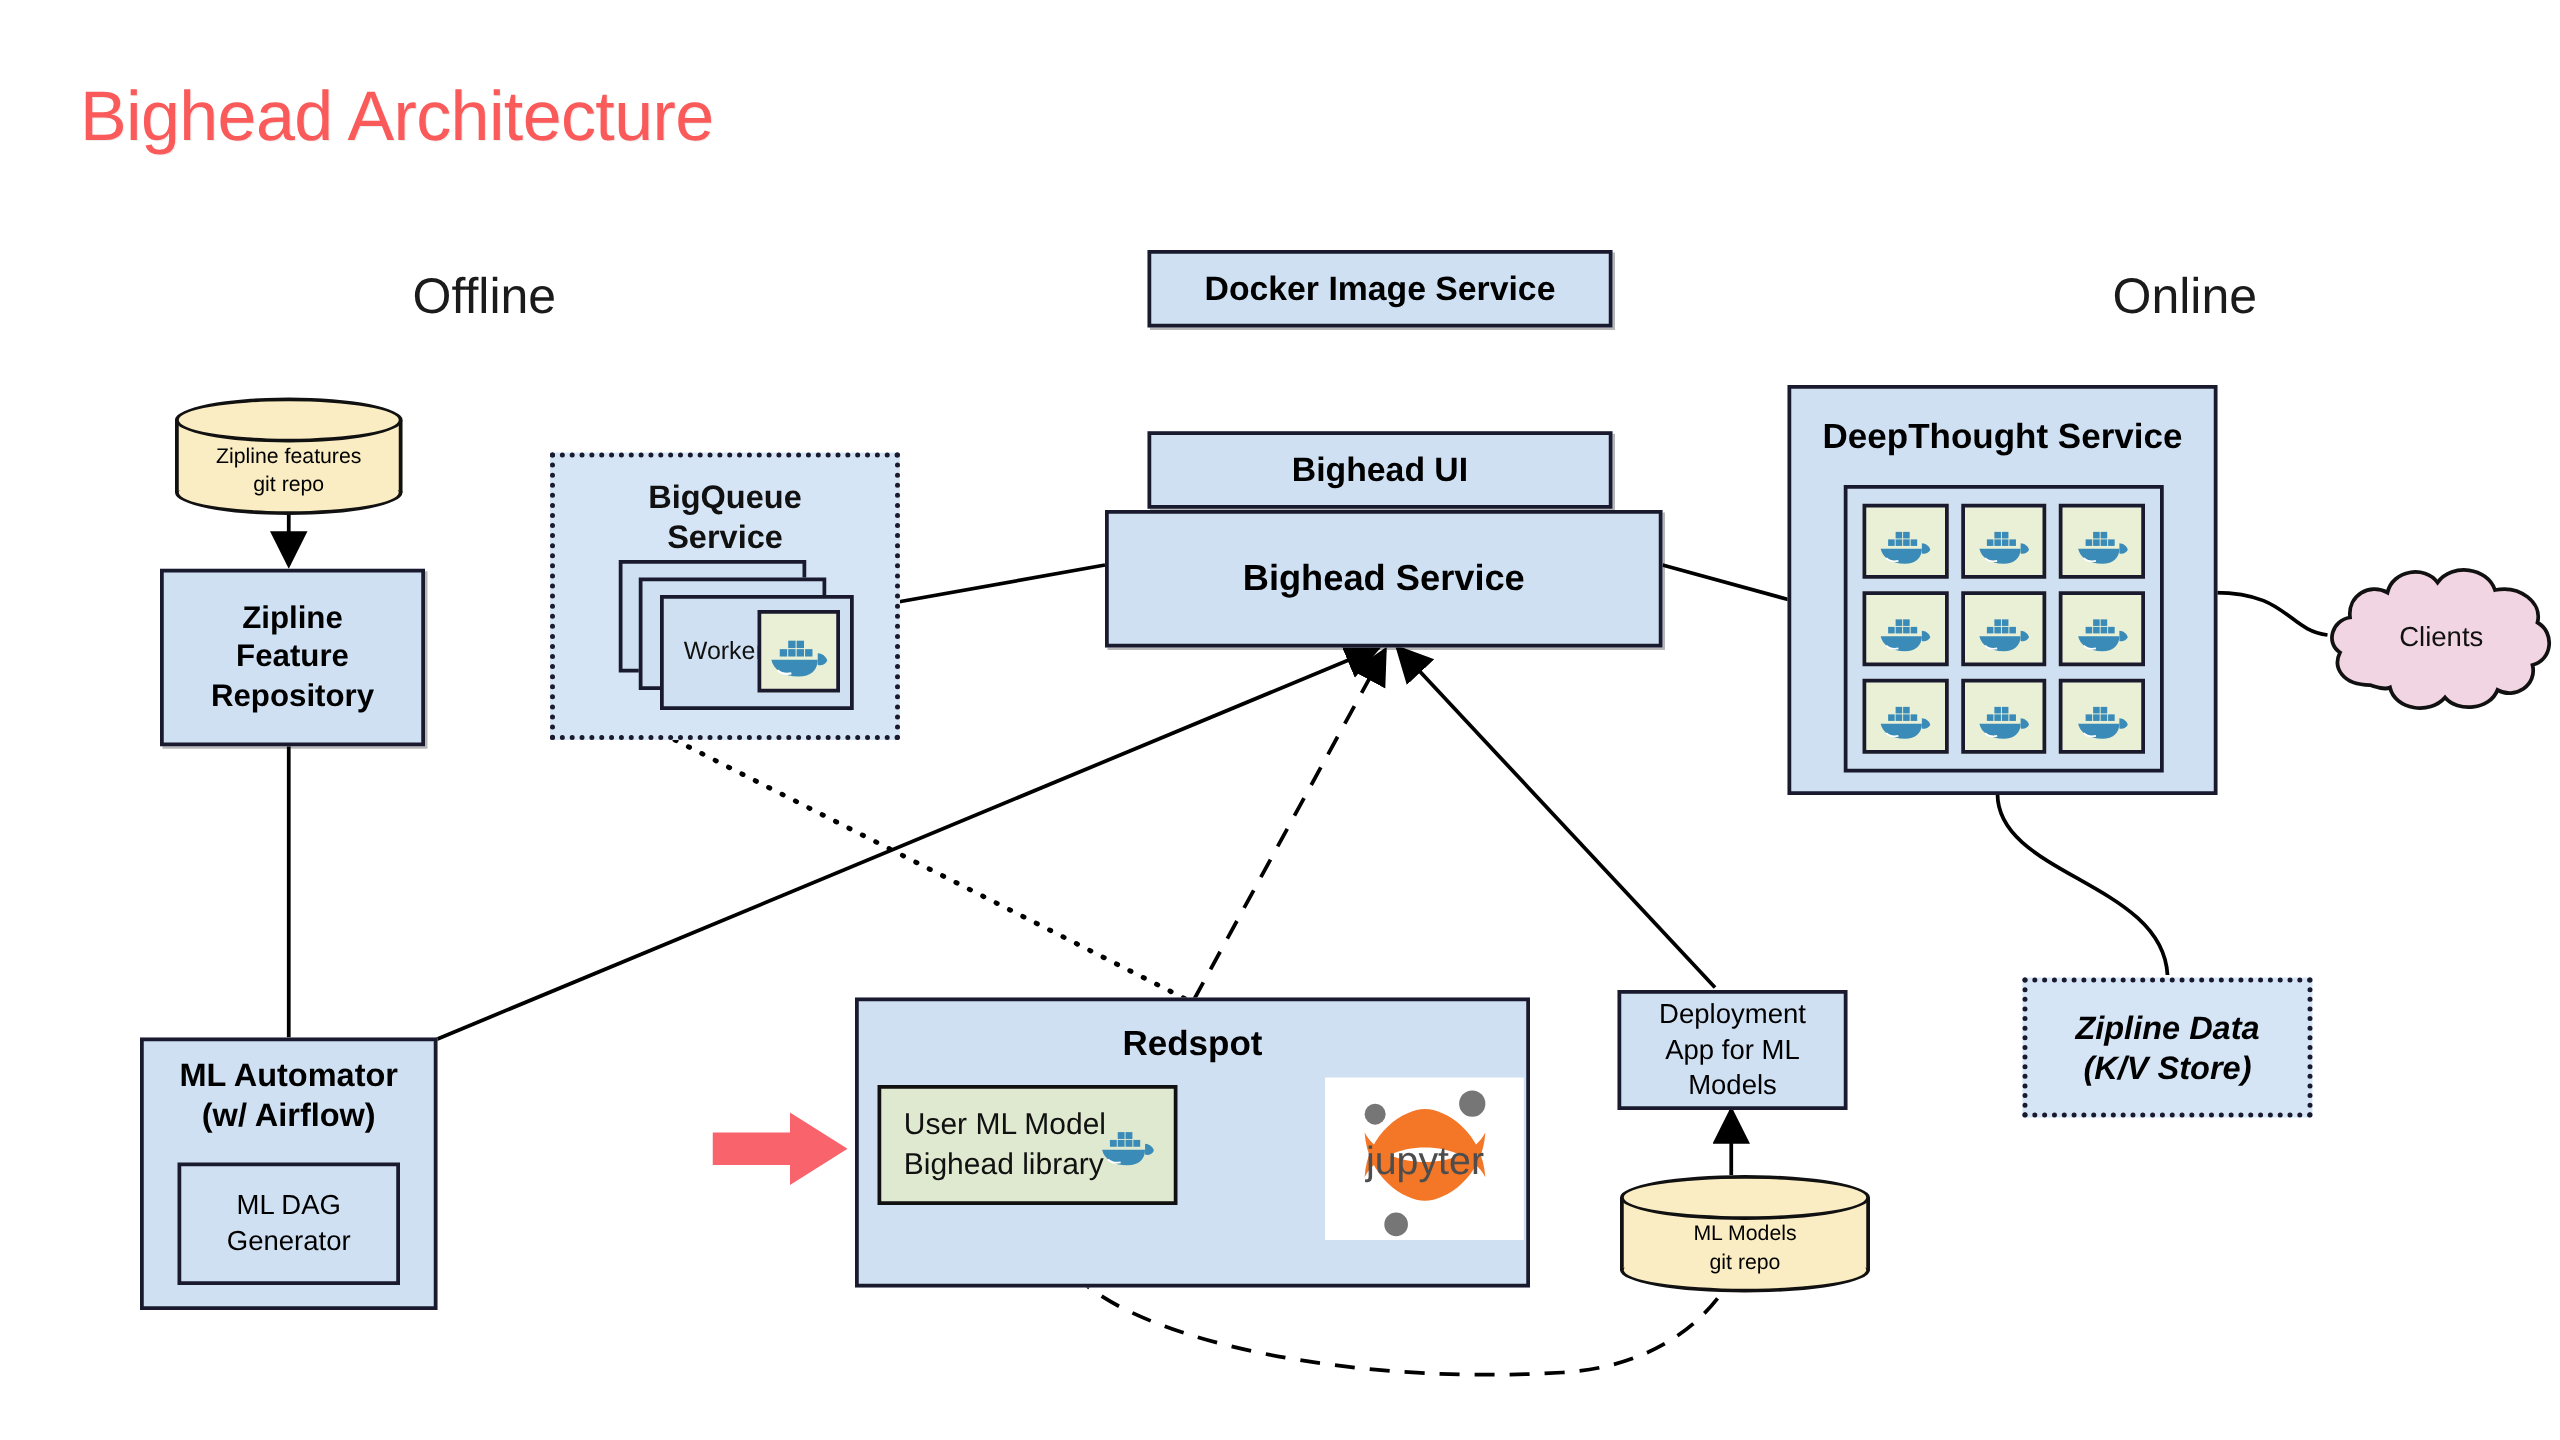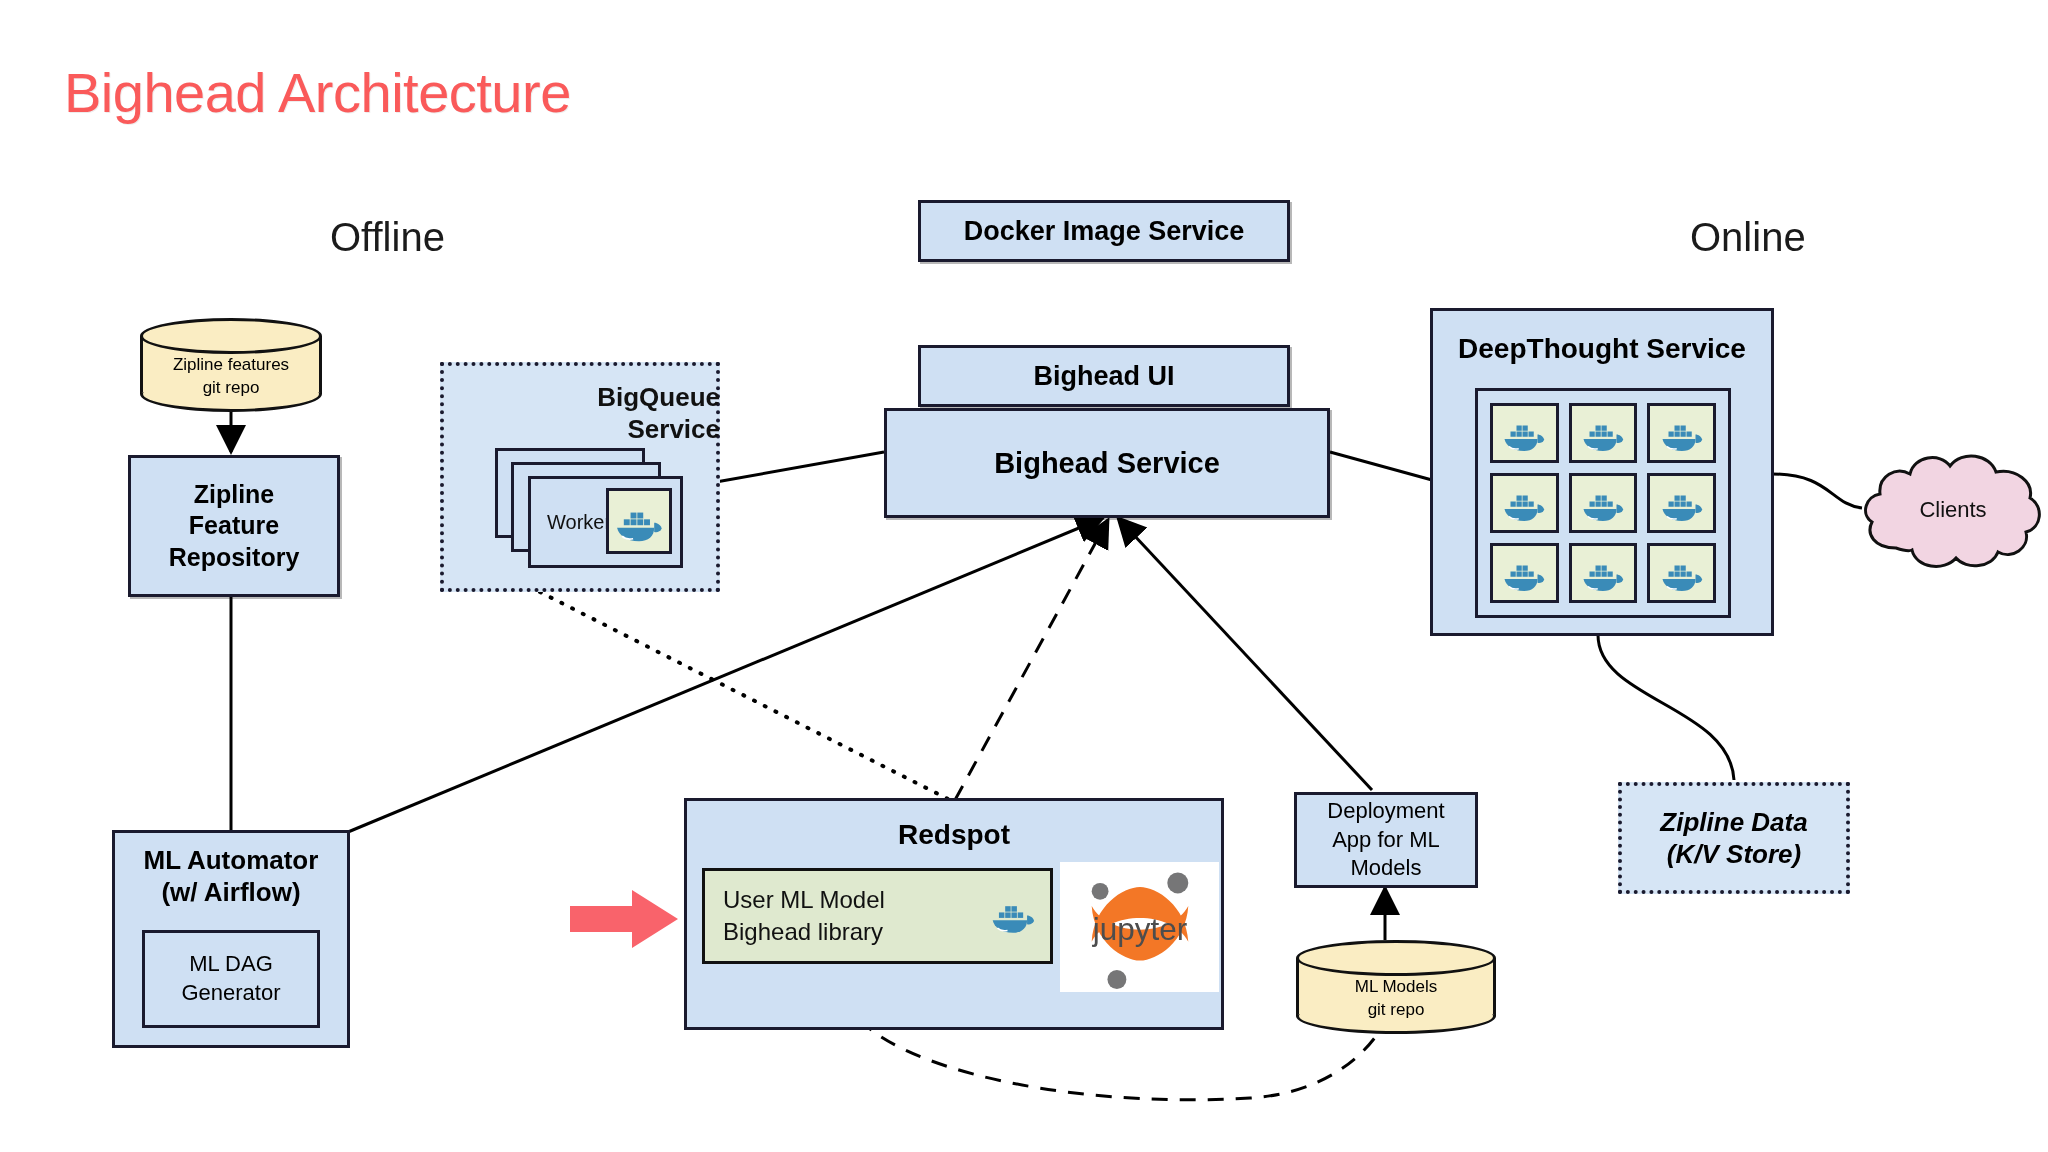--- a/index.html
+++ b/index.html
@@ -162,21 +162,21 @@
     </div>
   </div>
 
   <div class="node box bold" style="left:128px;top:455px;width:212px;height:142px;flex-direction:column;font-size:25px;line-height:1.25;">
     <div>Zipline</div>
     <div>Feature</div>
     <div>Repository</div>
   </div>
 
   <div class="node box dotted plain" style="left:440px;top:362px;width:280px;height:230px;background:#d6e5f5;"></div>
-  <div class="label-free" style="left:440px;top:382px;width:280px;text-align:right;font-size:26px;font-weight:bold;line-height:1.22;">
+  <div class="label-free" style="left:440px;top:382px;width:280px;text-align:center;font-size:26px;font-weight:bold;line-height:1.22;">
     <div>BigQueue</div>
     <div>Service</div>
   </div>
   <div class="stackcard" style="left:495px;top:448px;width:150px;height:90px;"></div>
   <div class="stackcard" style="left:511px;top:462px;width:150px;height:90px;"></div>
   <div class="stackcard" style="left:528px;top:476px;width:155px;height:92px;">
     <span class="worker-label">Worker</span>
     <span class="dockersq" style="right:8px;top:9px;width:66px;height:66px;">
       <svg viewBox="0 0 64 64" width="54" height="54" aria-hidden="true">
         <g fill="#3a8bb8">
@@ -358,21 +358,21 @@
     </div>
   </div>
   <div class="node box plain" style="left:142px;top:930px;width:178px;height:98px;flex-direction:column;font-size:22px;line-height:1.3;">
     <div>ML DAG</div>
     <div>Generator</div>
   </div>
 
   <div class="node box plain" style="left:684px;top:798px;width:540px;height:232px;display:block;">
     <div style="text-align:center;font-weight:bold;font-size:28px;margin-top:18px;">Redspot</div>
   </div>
-  <div class="greencard" style="left:702px;top:868px;width:351px;height:96px;">
+  <div class="greencard" style="left:702px;top:868px;width:240px;height:96px;">
     <div class="gtext">
       <div>User ML Model</div>
       <div>Bighead library</div>
     </div>
     <span style="position:absolute;right:12px;top:50%;transform:translateY(-50%);">
       <svg viewBox="0 0 64 64" width="50" height="50">
           <g fill="#3a8bb8">
             <rect x="22" y="22" width="7" height="7"></rect>
             <rect x="30" y="22" width="7" height="7"></rect>
             <rect x="14" y="30" width="7" height="7"></rect>

